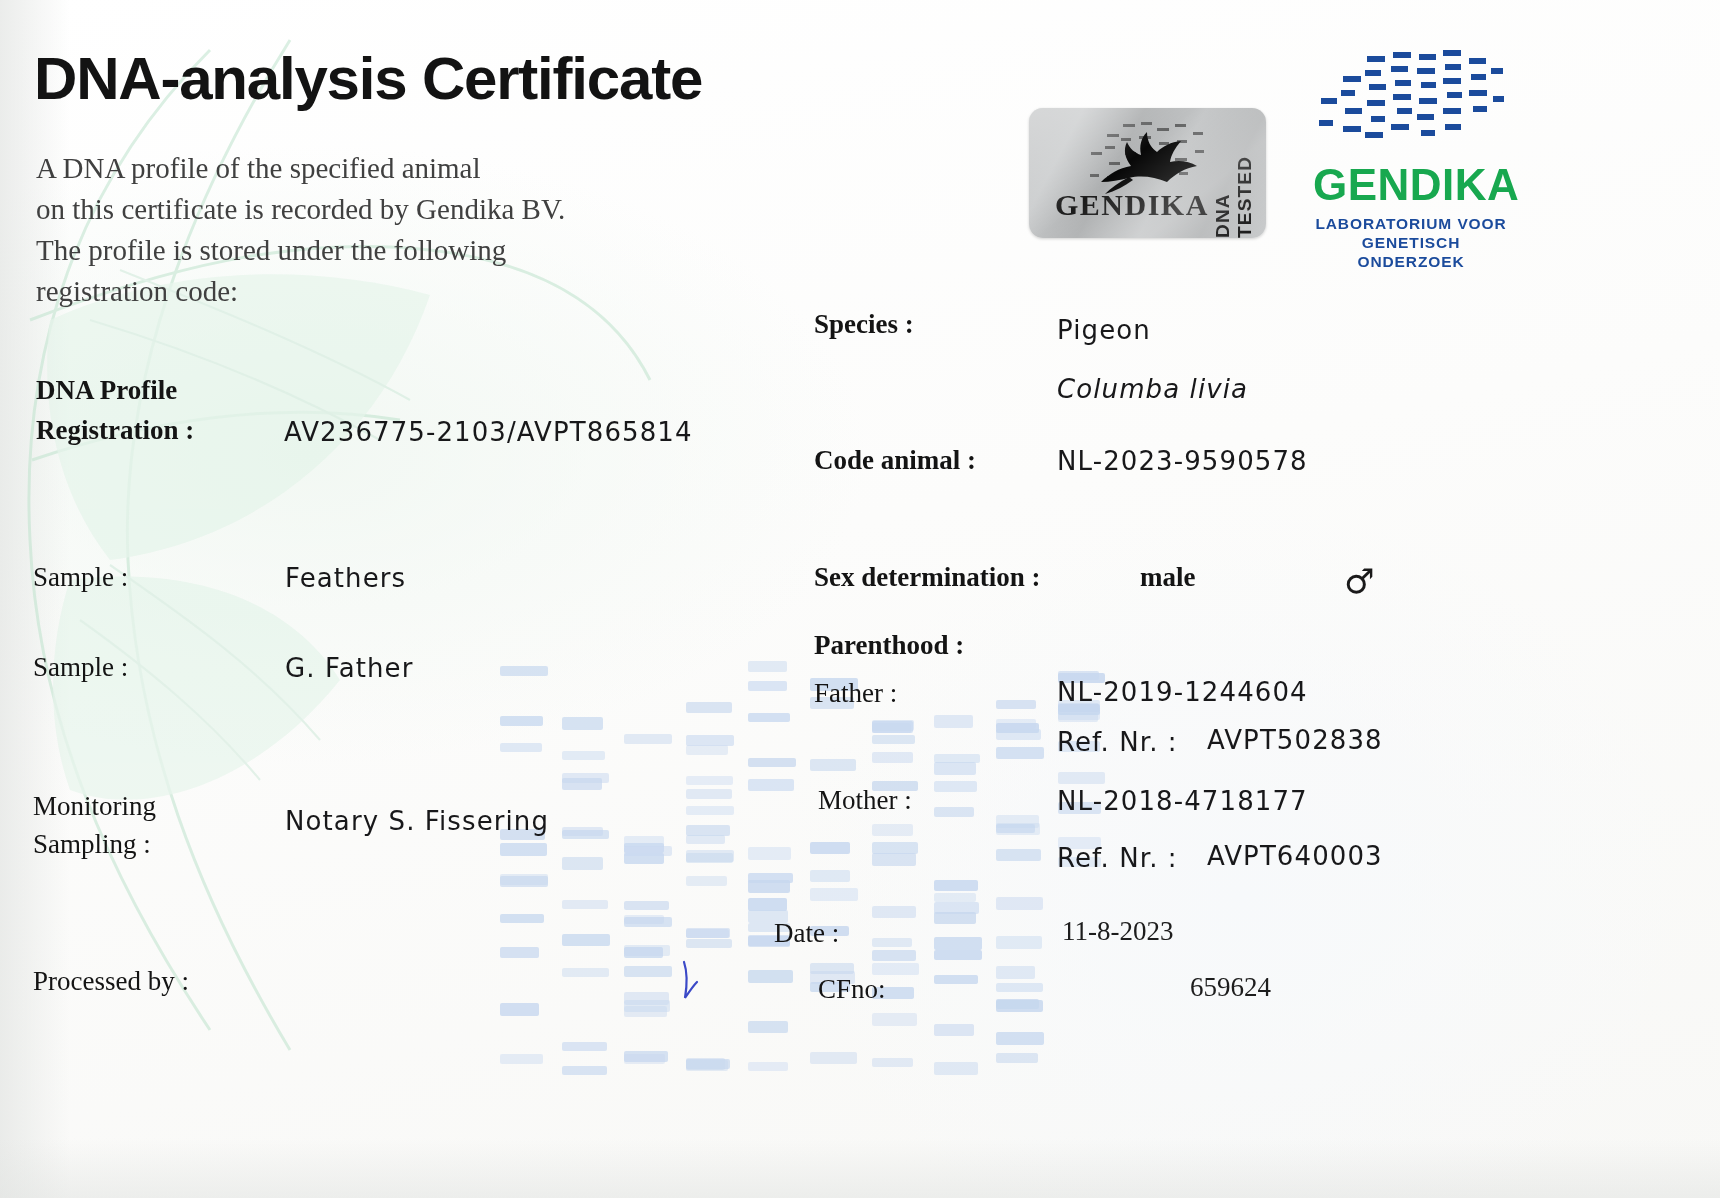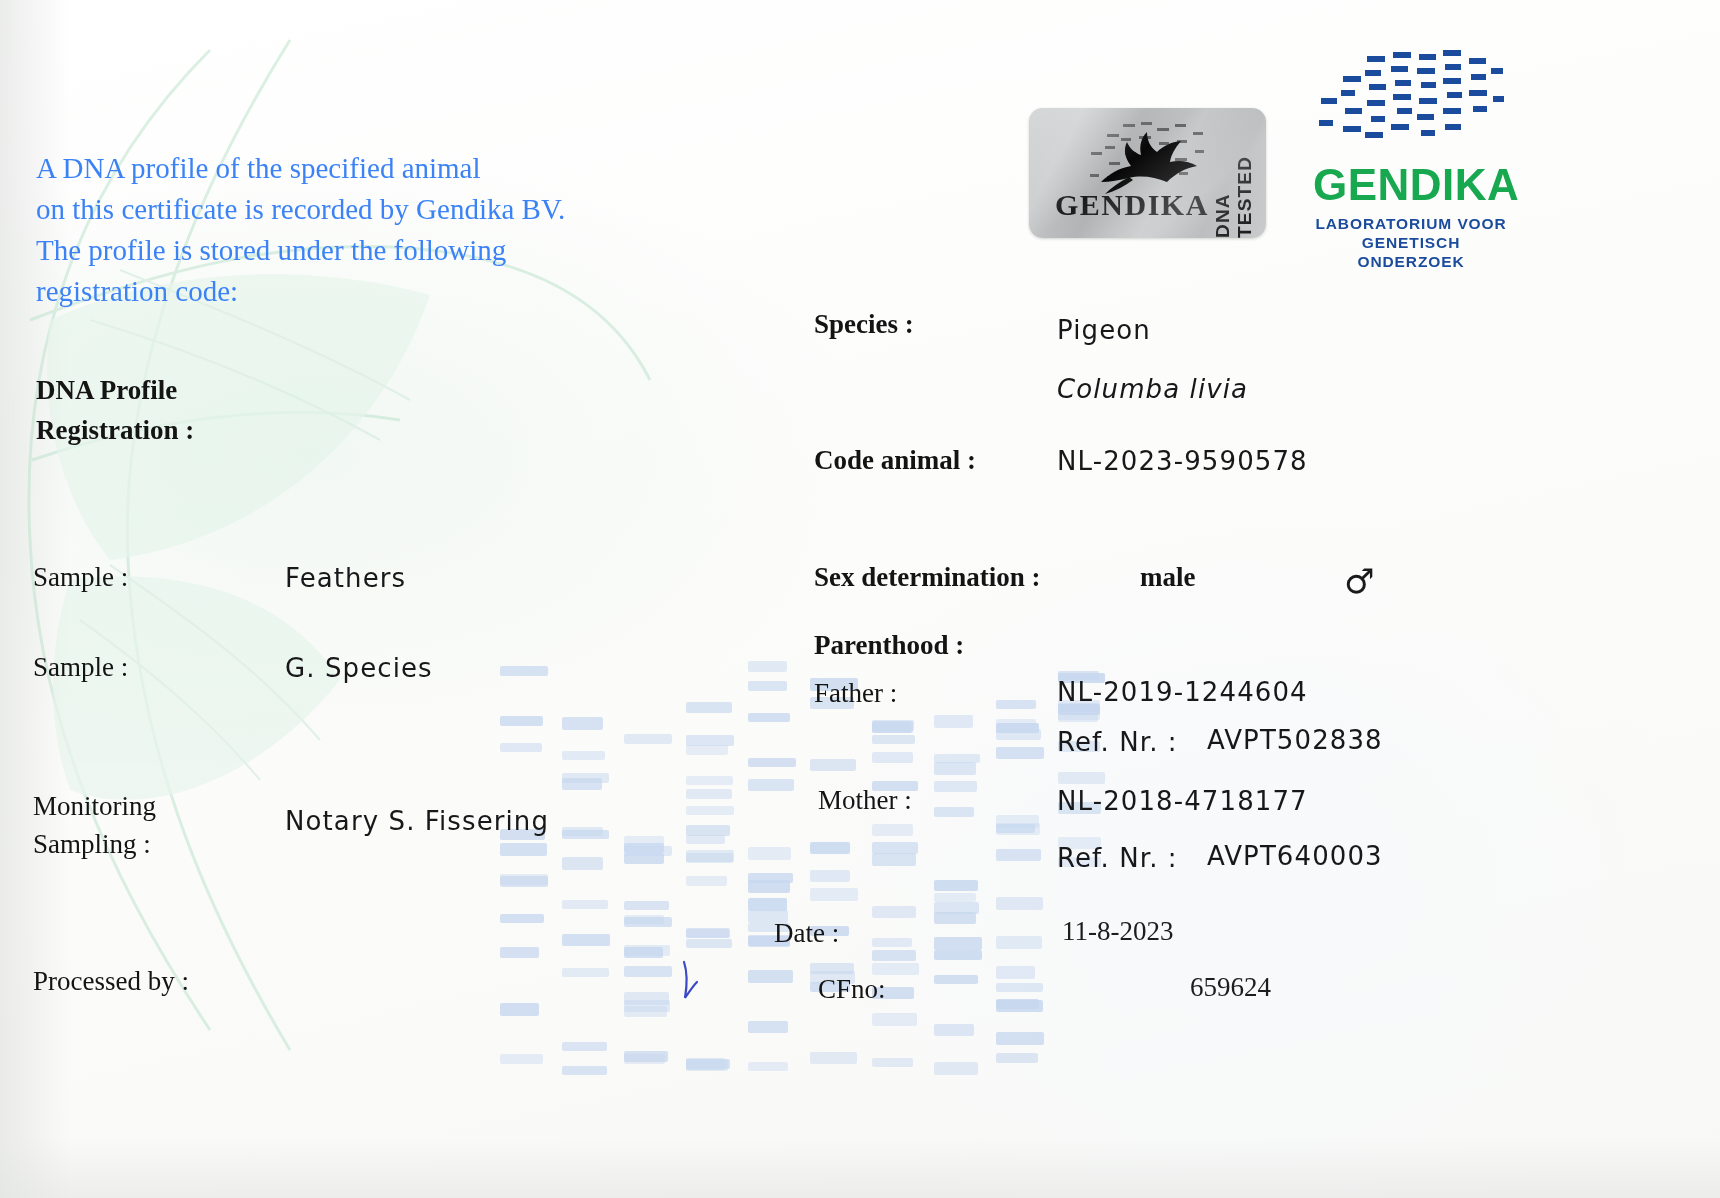--- a/index.html
+++ b/index.html
@@ -77,21 +77,21 @@
     color: #131313;
     white-space: nowrap;
   }
   .intro {
     position: absolute;
     left: 36px;
     top: 148px;
     font-family: "Liberation Serif", serif;
     font-size: 29px;
     line-height: 41px;
-    color: #3b82f6;
+    color: #404040;
     width: 640px;
   }
 
   
   .lbl {
     position: absolute;
     font-family: "Liberation Serif", serif;
     font-size: 27px;
     color: #141414;
     white-space: nowrap;
@@ -389,20 +389,21 @@
       <div class="gel-band" style="left: 558px; top: 40px; width: 42px; height: 12px; opacity: 0.5;"></div>
       <div class="gel-band" style="left: 558px; top: 81px; width: 42px; height: 11px; opacity: 0.53;"></div>
       <div class="gel-band" style="left: 558px; top: 197px; width: 43px; height: 10px; opacity: 0.43;"></div>
       <div class="gel-band" style="left: 558px; top: 142px; width: 43px; height: 12px; opacity: 0.62;"></div>
       <div class="gel-band" style="left: 558px; top: 177px; width: 43px; height: 12px; opacity: 0.42;"></div>
       <div class="gel-band" style="left: 558px; top: 43px; width: 41px; height: 9px; opacity: 0.54;"></div>
       <div class="gel-band" style="left: 558px; top: 44px; width: 42px; height: 11px; opacity: 0.85;"></div>
       <div class="gel-band" style="left: 558px; top: 53px; width: 40px; height: 9px; opacity: 0.45;"></div>
     </div>
 
+  <div class="title">DNA-analysis Certificate</div>
 
   <div class="intro">
     <div>A DNA profile of the specified animal</div>
     <div>on this certificate is recorded by Gendika BV.</div>
     <div>The profile is stored under the following</div>
     <div>registration code:</div>
   </div>
 
   <div class="sticker">
     <svg class="sticker-dots" viewBox="0 0 126 78">
@@ -485,26 +486,27 @@
     </svg>
     <div class="brand-name">GENDIKA</div>
     <div class="brand-sub">
       <div>LABORATORIUM VOOR</div>
       <div>GENETISCH ONDERZOEK</div>
     </div>
   </div>
 
   <div class="lbl bold" style="left:36px; top:375px;">DNA Profile</div>
   <div class="lbl bold" style="left:36px; top:415px;">Registration :</div>
+  <div class="val hand" style="left:284px; top:417px;">AV236775-2103/AVPT865814</div>
 
   <div class="lbl" style="left:33px; top:562px;">Sample :</div>
   <div class="val hand" style="left:285px; top:563px;">Feathers</div>
 
   <div class="lbl" style="left:33px; top:652px;">Sample :</div>
-  <div class="val hand" style="left:285px; top:653px;">G. Species</div>
+  <div class="val hand" style="left:285px; top:653px;">G. Father</div>
 
   <div class="lbl" style="left:33px; top:791px;">Monitoring</div>
   <div class="lbl" style="left:33px; top:829px;">Sampling :</div>
   <div class="val hand" style="left:285px; top:806px;">Notary S. Fissering</div>
 
   <div class="lbl" style="left:33px; top:966px;">Processed by :</div>
 
   <svg class="pen-mark" viewBox="0 0 26 46">
     <path d="M8 2 C 12 14, 11 26, 9 38 C 13 32, 17 26, 21 22" fill="none" stroke="#3b49c7" stroke-width="2.2" stroke-linecap="round"></path>
   </svg>

